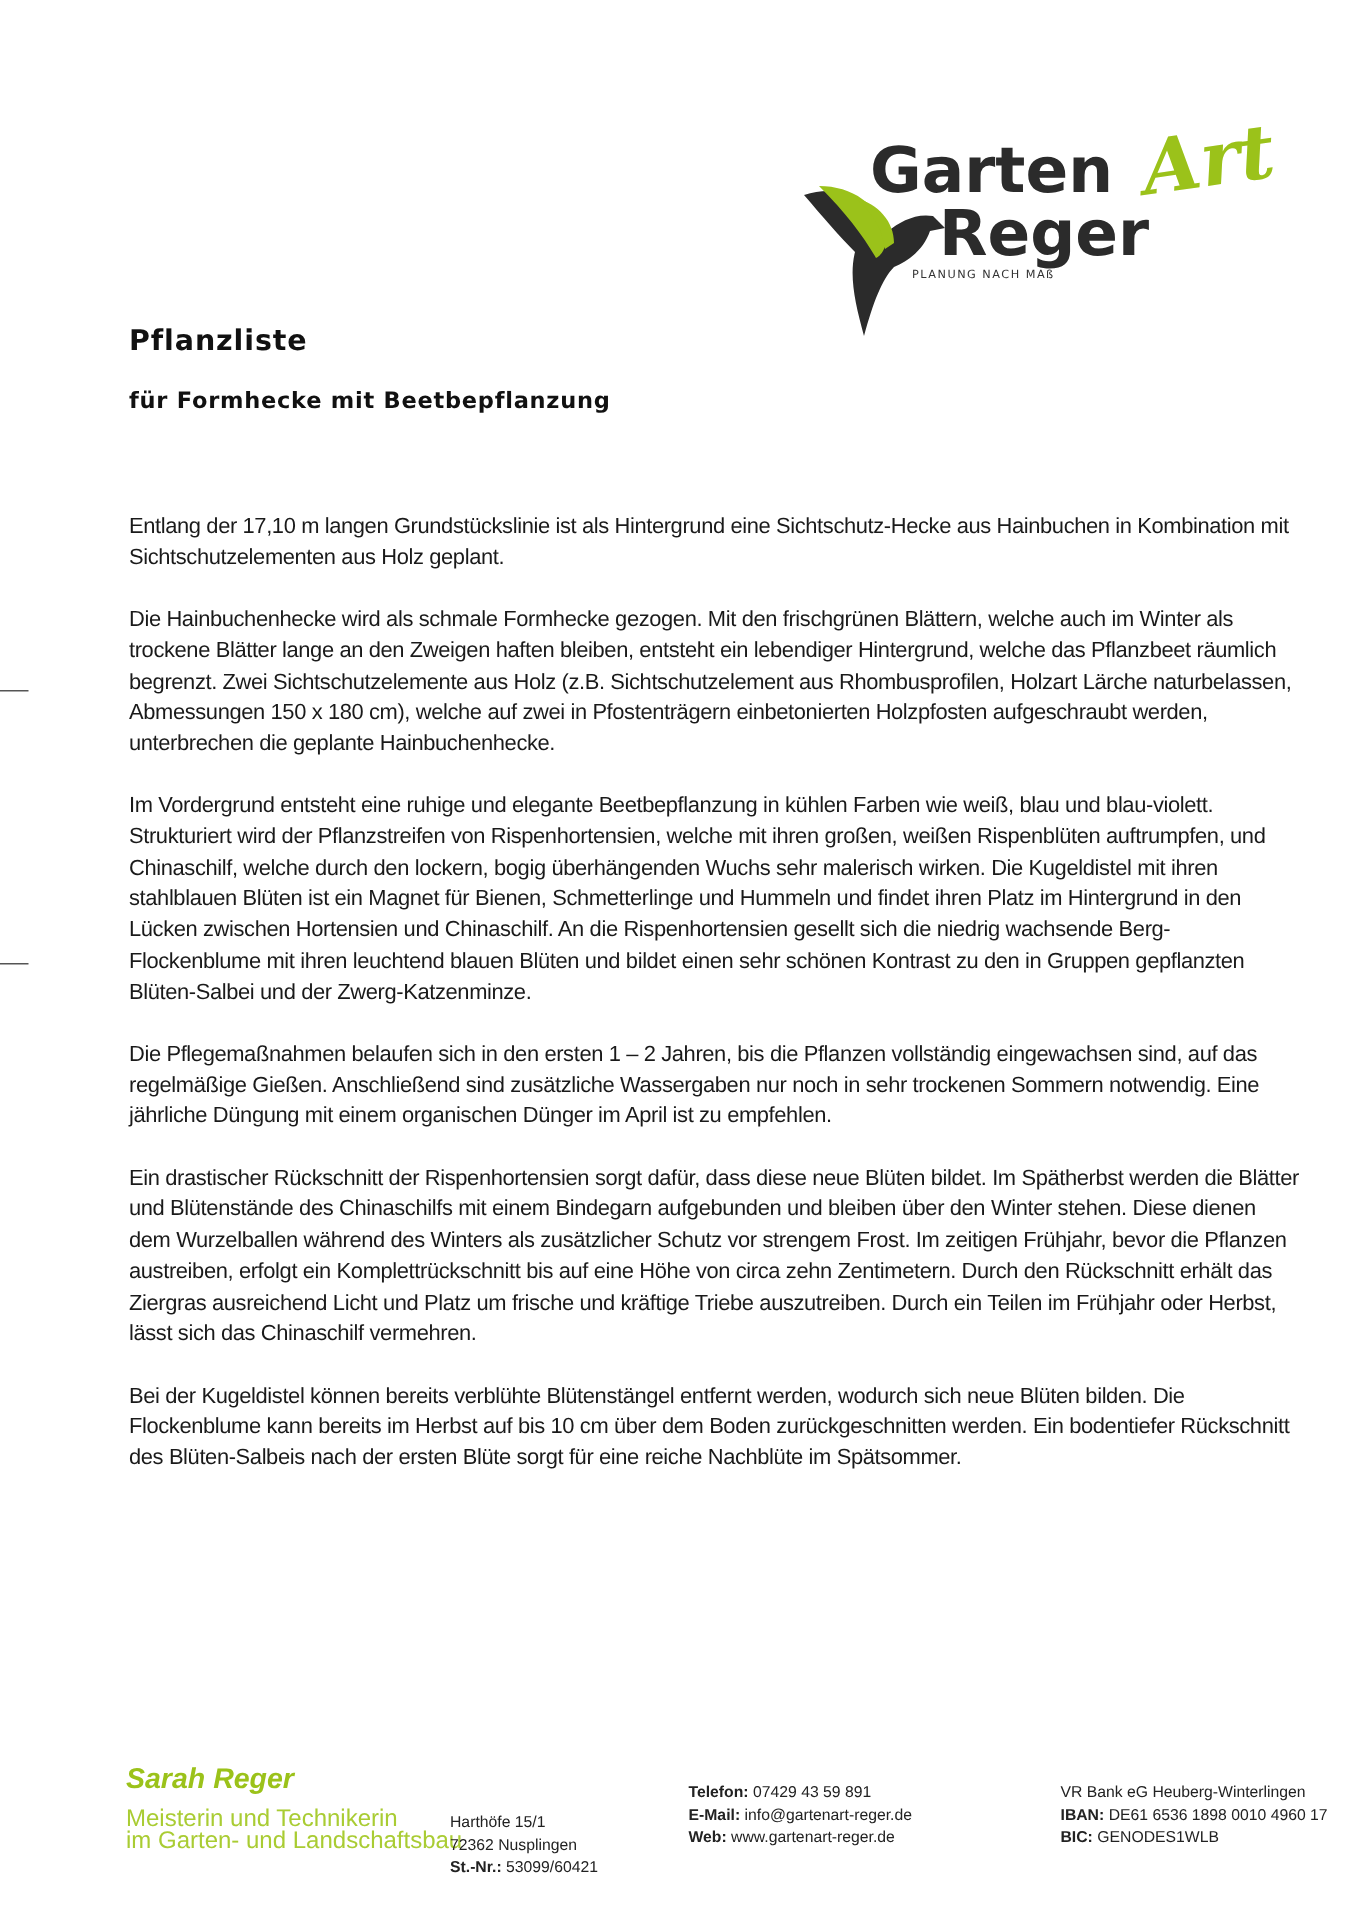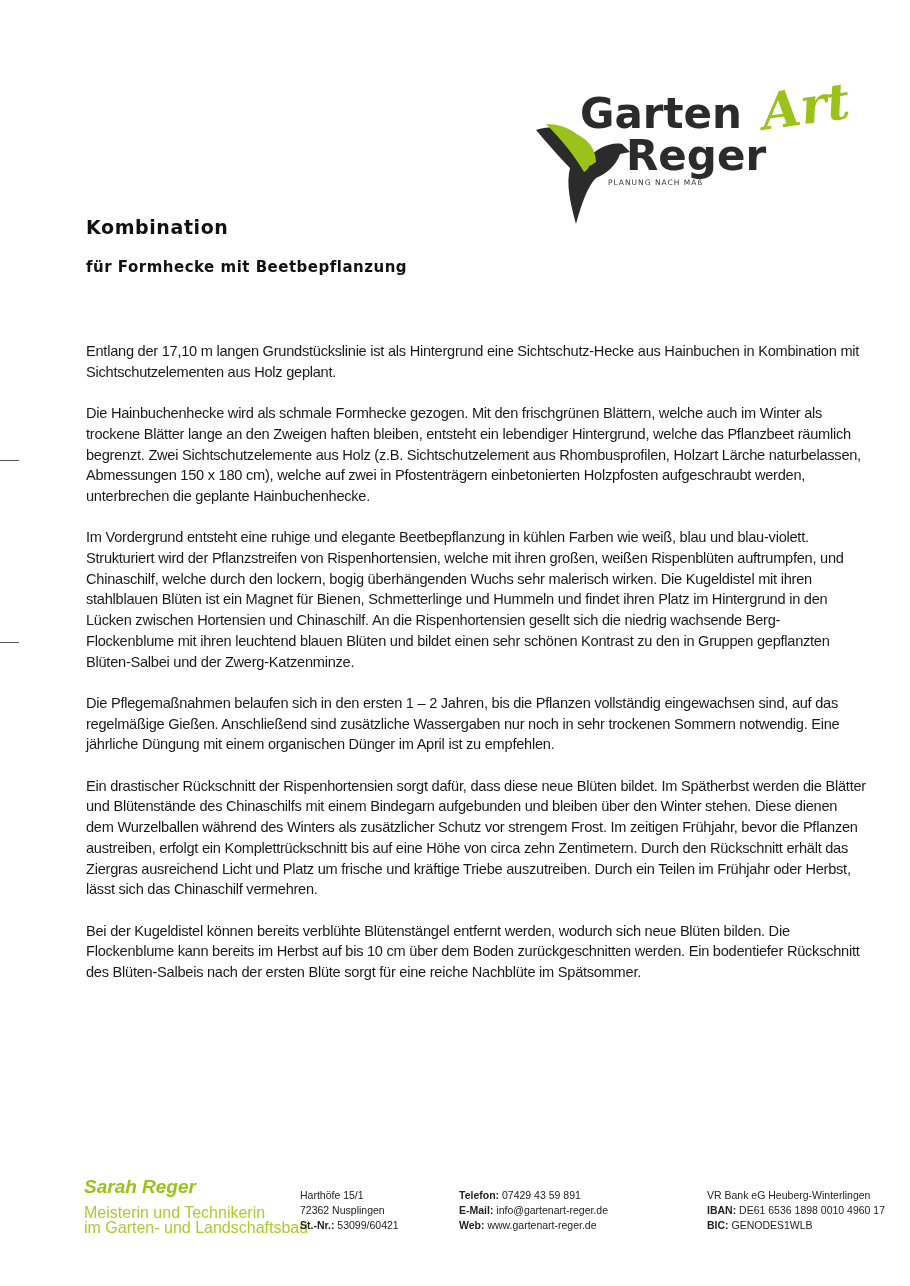--- a/index.html
+++ b/index.html
@@ -9,21 +9,21 @@
   .logo svg { display: block; }
   .title { position: absolute; left: 86px; top: 216px; font-family: "DejaVu Sans", sans-serif; font-weight: bold; font-size: 19px; letter-spacing: 0.6px; color: #111; }
   .subtitle { position: absolute; left: 86px; top: 258px; font-family: "DejaVu Sans", sans-serif; font-weight: bold; font-size: 15px; letter-spacing: 0.5px; color: #111; }
   .body { position: absolute; left: 86px; top: 297px; width: 780px; font-family: "Liberation Sans Narrow", "Liberation Sans", sans-serif; font-size: 14.6px; line-height: 20.7px; color: #1a1a1a; margin-top: 44px; }
   .body p { margin: 0 0 20.7px 0; letter-spacing: -0.25px; }
   .footer { position: absolute; top: 1170px; left: 0; width: 910px; height: 70px; }
   .f-name { position: absolute; left: 84px; top: 6px; font-weight: bold; font-size: 19px; color: #9bc21a; font-style: italic; }
   .f-role { position: absolute; left: 84px; top: 35px; font-size: 16px; line-height: 15px; color: #a9cc33; }
   .f-col { position: absolute; top: 18px; font-size: 10.5px; line-height: 15px; color: #222; }
   .f-col b { font-weight: bold; }
-  .c1 { left: 300px; } .c2 { left: 459px; } .c3 { left: 707px; }
+  .c1 { left: 300px; margin-top: 20px; } .c2 { left: 459px; } .c3 { left: 707px; }
 </style>
 </head>
 <body>
 
 <div class="margin-mark" style="top:460px;"></div>
 <div class="margin-mark" style="top:642px;"></div>
 
 <div class="logo">
   <svg width="335" height="168" viewBox="0 0 335 168" xmlns="http://www.w3.org/2000/svg">
 
@@ -35,21 +35,21 @@
     <text x="50" y="66" font-family="DejaVu Sans, sans-serif" font-weight="bold" font-size="42" fill="#2b2b2b">Garten</text>
 
     <text x="96" y="108" font-family="DejaVu Sans, sans-serif" font-weight="bold" font-size="42" fill="#2b2b2b">Reger</text>
 
     <text x="232" y="64" font-family="DejaVu Serif, serif" font-weight="bold" font-style="italic" font-size="50" fill="#9bc21a" transform="rotate(-8 260 50)">Art</text>
 
     <text x="78" y="123" font-family="DejaVu Sans, sans-serif" font-size="7.5" letter-spacing="1" fill="#333">PLANUNG NACH MAß</text>
   </svg>
 </div>
 
-<div class="title">Kombination</div>
+<div class="title">Pflanzliste</div>
 <div class="subtitle">für Formhecke mit Beetbepflanzung</div>
 
 <div class="body">
   <p>Entlang der 17,10 m langen Grundstückslinie ist als Hintergrund eine Sichtschutz-Hecke aus Hainbuchen in Kombination mit Sichtschutzelementen aus Holz geplant.</p>
   <p>Die Hainbuchenhecke wird als schmale Formhecke gezogen. Mit den frischgrünen Blättern, welche auch im Winter als trockene Blätter lange an den Zweigen haften bleiben, entsteht ein lebendiger Hintergrund, welche das Pflanzbeet räumlich begrenzt. Zwei Sichtschutzelemente aus Holz (z.B. Sichtschutzelement aus Rhombusprofilen, Holzart Lärche naturbelassen, Abmessungen 150 x 180 cm), welche auf zwei in Pfostenträgern einbetonierten Holzpfosten aufgeschraubt werden, unterbrechen die geplante Hainbuchenhecke.</p>
   <p>Im Vordergrund entsteht eine ruhige und elegante Beetbepflanzung in kühlen Farben wie weiß, blau und blau-violett. Strukturiert wird der Pflanzstreifen von Rispenhortensien, welche mit ihren großen, weißen Rispenblüten auftrumpfen, und Chinaschilf, welche durch den lockern, bogig überhängenden Wuchs sehr malerisch wirken. Die Kugeldistel mit ihren stahlblauen Blüten ist ein Magnet für Bienen, Schmetterlinge und Hummeln und findet ihren Platz im Hintergrund in den Lücken zwischen Hortensien und Chinaschilf. An die Rispenhortensien gesellt sich die niedrig wachsende Berg-Flockenblume mit ihren leuchtend blauen Blüten und bildet einen sehr schönen Kontrast zu den in Gruppen gepflanzten Blüten-Salbei und der Zwerg-Katzenminze.</p>
   <p>Die Pflegemaßnahmen belaufen sich in den ersten 1 – 2 Jahren, bis die Pflanzen vollständig eingewachsen sind, auf das regelmäßige Gießen. Anschließend sind zusätzliche Wassergaben nur noch in sehr trockenen Sommern notwendig. Eine jährliche Düngung mit einem organischen Dünger im April ist zu empfehlen.</p>
   <p>Ein drastischer Rückschnitt der Rispenhortensien sorgt dafür, dass diese neue Blüten bildet. Im Spätherbst werden die Blätter und Blütenstände des Chinaschilfs mit einem Bindegarn aufgebunden und bleiben über den Winter stehen. Diese dienen dem Wurzelballen während des Winters als zusätzlicher Schutz vor strengem Frost. Im zeitigen Frühjahr, bevor die Pflanzen austreiben, erfolgt ein Komplettrückschnitt bis auf eine Höhe von circa zehn Zentimetern. Durch den Rückschnitt erhält das Ziergras ausreichend Licht und Platz um frische und kräftige Triebe auszutreiben. Durch ein Teilen im Frühjahr oder Herbst, lässt sich das Chinaschilf vermehren.</p>
   <p>Bei der Kugeldistel können bereits verblühte Blütenstängel entfernt werden, wodurch sich neue Blüten bilden. Die Flockenblume kann bereits im Herbst auf bis 10 cm über dem Boden zurückgeschnitten werden. Ein bodentiefer Rückschnitt des Blüten-Salbeis nach der ersten Blüte sorgt für eine reiche Nachblüte im Spätsommer.</p>
 </div>

